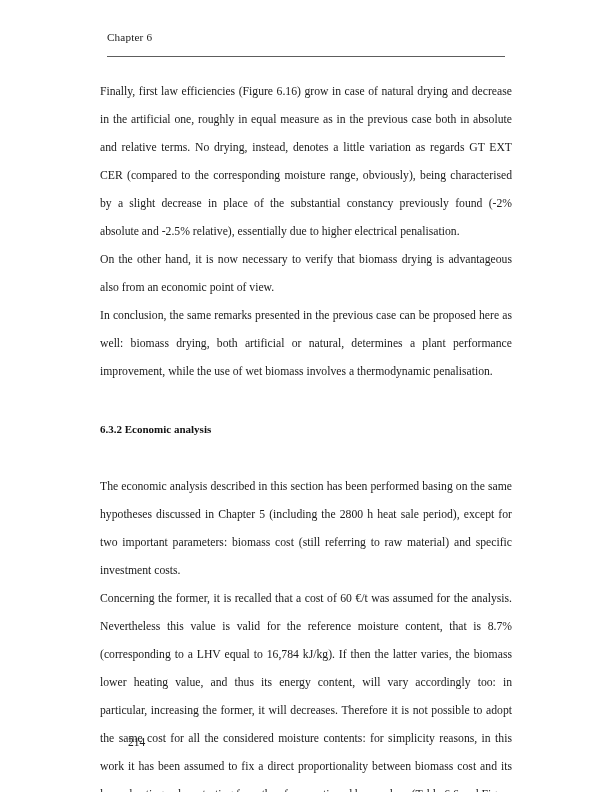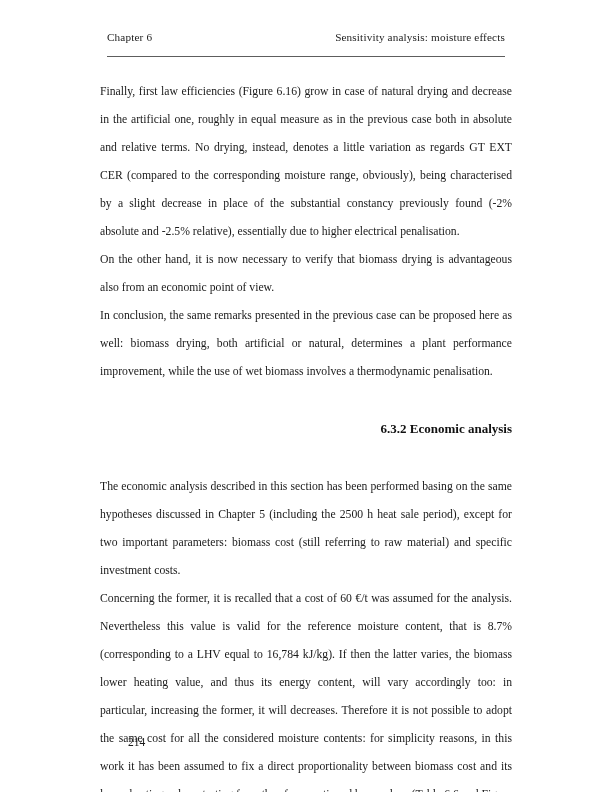--- a/index.html
+++ b/index.html
@@ -67,24 +67,24 @@
     text-justify: inter-word;
     color: #1a1a1a;
     hyphens: none;
   }
   p.body-par.last-line-natural {
     text-align-last: left;
   }
 
   h2.section-heading {
     margin: 0;
-    font-size: 13px;
+    font-size: 11px;
     font-weight: bold;
     line-height: 28.6px;
-    text-align: right;
+    text-align: left;
     color: #111111;
   }
 
   .gap-before-heading { height: 29px; }
   .gap-after-heading  { height: 29px; }
 
   
   .page-number {
     position: absolute;
     left: 100px;
@@ -94,40 +94,39 @@
     margin-left: 28px;
   }
 </style>
 </head>
 <body>
 
 <div class="page">
 
   <div class="header">
     <span class="chapter-label">Chapter 6</span>
-    <span class="running-title">Sensitivity analysis: moisture effects</span>
   </div>
 
   <div class="header-rule"></div>
 
   <div class="content">
 
     <p class="body-par last-line-natural">Finally, first law efficiencies (Figure 6.16) grow in case of natural drying and decrease in the artificial one, roughly in equal measure as in the previous case both in absolute and relative terms. No drying, instead, denotes a little variation as regards GT EXT CER (compared to the corresponding moisture range, obviously), being characterised by a slight decrease in place of the substantial constancy previously found (-2% absolute and -2.5% relative), essentially due to higher electrical penalisation.</p>
 
     <p class="body-par last-line-natural">On the other hand, it is now necessary to verify that biomass drying is advantageous also from an economic point of view.</p>
 
     <p class="body-par last-line-natural">In conclusion, the same remarks presented in the previous case can be proposed here as well: biomass drying, both artificial or natural, determines a plant performance improvement, while the use of wet biomass involves a thermodynamic penalisation.</p>
 
     <div class="gap-before-heading"></div>
 
     <h2 class="section-heading">6.3.2 Economic analysis</h2>
 
     <div class="gap-after-heading"></div>
 
-    <p class="body-par last-line-natural">The economic analysis described in this section has been performed basing on the same hypotheses discussed in Chapter 5 (including the 2500 h heat sale period), except for two important parameters: biomass cost (still referring to raw material) and specific investment costs.</p>
+    <p class="body-par last-line-natural">The economic analysis described in this section has been performed basing on the same hypotheses discussed in Chapter 5 (including the 2800 h heat sale period), except for two important parameters: biomass cost (still referring to raw material) and specific investment costs.</p>
 
     <p class="body-par last-line-natural">Concerning the former, it is recalled that a cost of 60 €/t was assumed for the analysis. Nevertheless this value is valid for the reference moisture content, that is 8.7% (corresponding to a LHV equal to 16,784 kJ/kg). If then the latter varies, the biomass lower heating value, and thus its energy content, will vary accordingly too: in particular, increasing the former, it will decreases. Therefore it is not possible to adopt the same cost for all the considered moisture contents: for simplicity reasons, in this work it has been assumed to fix a direct proportionality between biomass cost and its lower heating value, starting from the aforementioned base values (Table 6.6 and Figure 6.17).</p>
 
   </div>
 
   <div class="page-number">214</div>
 
 </div>
 
 </body></html>

